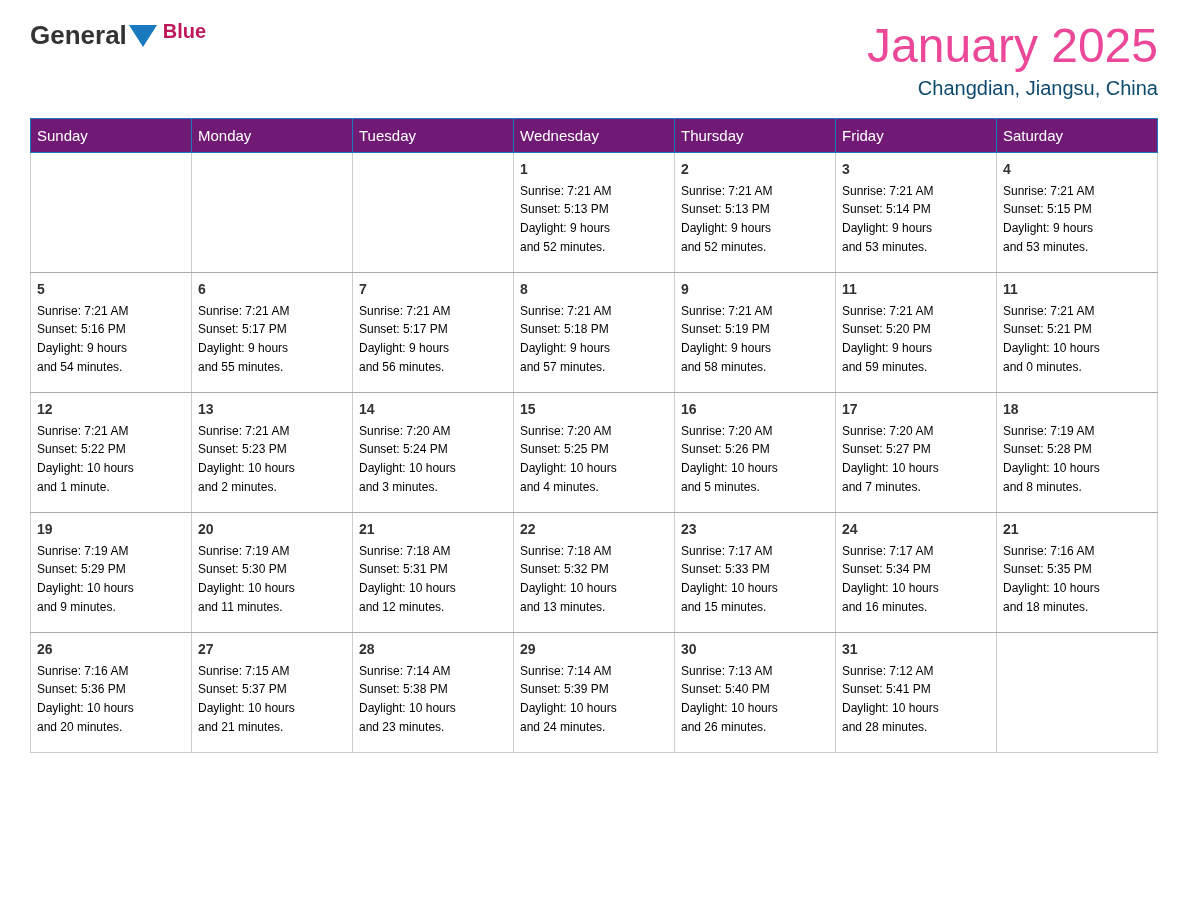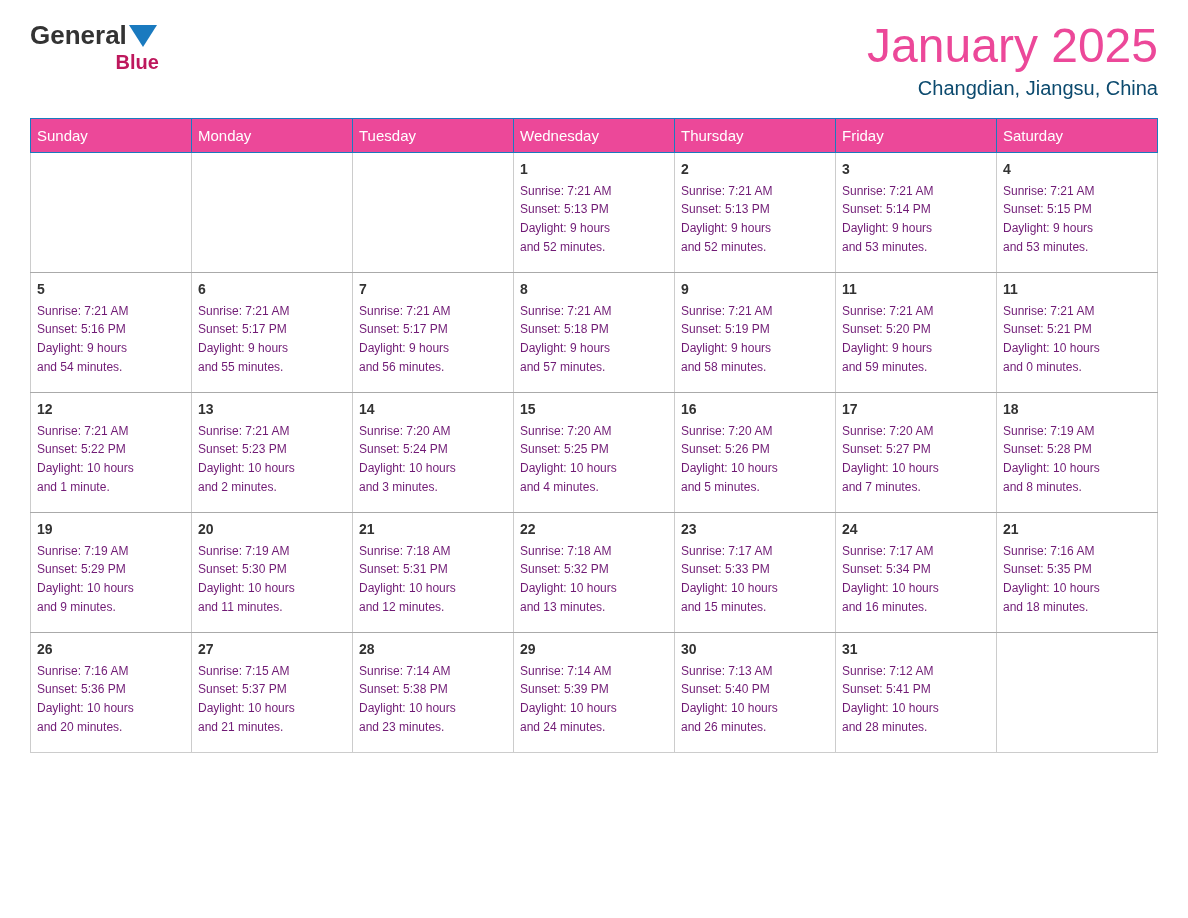--- a/index.html
+++ b/index.html
@@ -12,22 +12,22 @@
       padding: 20px 30px;
     }
     .header-area {
       display: flex;
       justify-content: space-between;
       align-items: flex-start;
       margin-bottom: 18px;
     }
     .logo-area {
       display: flex;
-      flex-direction: column;
-      align-items: flex-end;
+      flex-direction: row;
+      align-items: flex-start;
     }
     .logo-text {
       display: flex;
       align-items: center;
       font-size: 26px;
       font-weight: bold;
       color: #333;
     }
     .logo-icon {
       width: 28px;
@@ -48,21 +48,21 @@
       font-size: 20px;
       color: #0c4a6e;
       margin-top: 4px;
     }
     table {
       width: 100%;
       border-collapse: collapse;
       table-layout: fixed;
     }
     thead tr th {
-      background-color: #ec4899;
+      background-color: #701a75;
       color: #fff;
       font-size: 15px;
       font-weight: normal;
       padding: 8px 6px;
       text-align: left;
       border: 1px solid #1a7abf;
     }
     tbody tr td {
       vertical-align: top;
       border: 1px solid #ccc;
@@ -76,21 +76,21 @@
       background: #fff;
     }
     .day-number {
       font-size: 14px;
       font-weight: bold;
       display: block;
       margin-bottom: 2px;
     }
     .day-info {
       font-size: 12px;
-      color: #701a75;
+      color: #000000;
       line-height: 1.55;
     }
     
     tbody tr:not(:last-child) td {
       border-bottom: 1px solid #aaa;
     }
   </style>
 </head>
 <body>
 

